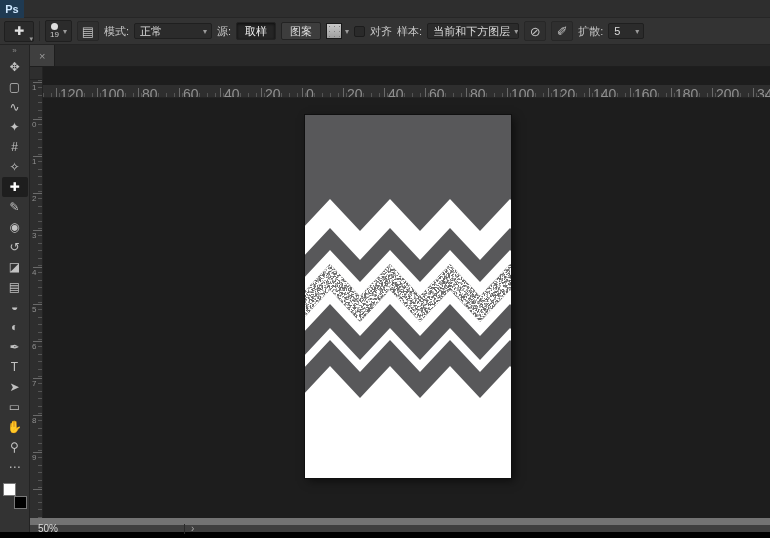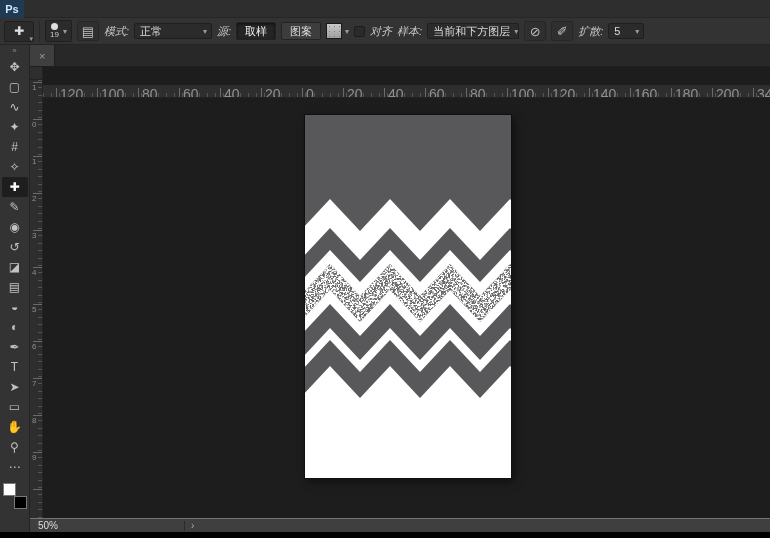--- a/index.html
+++ b/index.html
@@ -13,21 +13,21 @@
   .menubar { position:absolute; left:0; top:0; right:0; height:18px; background:#2e2e2e;
              border-bottom:1px solid #262626; display:flex; align-items:center; z-index:6; }
   .ps-logo { width:24px; height:18px; background:#1f3a52; color:#cfe8ff; font-weight:bold;
              font-size:11px; display:flex; align-items:center; justify-content:center; }
   .menu-items { display:flex; height:100%; }
   .menu-item { padding:0 8px; line-height:17px; font-size:11px; color:#d6d6d6; white-space:nowrap; }
   
   .optionsbar { position:absolute; left:0; top:18px; right:0; height:27px; background:#333333;
                 border-bottom:1px solid #242424; display:flex; align-items:center; gap:5px;
                 padding:0 4px; font-size:11px; z-index:5; white-space:nowrap; }
-  .opt-label { color:#c8c8c8;font-style:italic; }
+  .opt-label { color:#c8c8c8; }
   .opt-sep { width:1px; height:20px; background:#272727; }
   .opt-tool-preset { position:relative; width:30px; height:21px; background:#2b2b2b;
                      border:1px solid #1f1f1f; border-radius:2px; display:flex;
                      align-items:center; justify-content:center; }
   .opt-tool-preset .glyph { color:#e0e0e0; font-size:12px; line-height:1; }
   .mini-arrow { position:absolute; right:0; bottom:-2px; font-size:7px; color:#999; }
   .opt-brush { height:22px; background:#2b2b2b; border:1px solid #1f1f1f; border-radius:2px;
                display:flex; align-items:center; padding:0 4px; gap:4px; }
   .opt-brush .stack { display:flex; flex-direction:column; align-items:center; line-height:1; gap:1px; }
   .opt-brush .dot { width:7px; height:7px; border-radius:50%; background:#dddddd; }
@@ -92,21 +92,21 @@
              background-repeat: no-repeat, no-repeat;
              border-right:1px solid #232323; z-index:3; }
   .ruler-v span { position:absolute; left:2px; }
   
   .canvas { position:absolute; left:43px; top:80px; right:0; bottom:20px; background:#1d1d1d; overflow:hidden; }
   .doc { position:absolute; left:262px; top:35px; width:206px; height:363px; background:#ffffff;
          box-shadow:0 0 0 1px #101010, 3px 3px 9px rgba(0,0,0,.55); }
   .doc svg { position:absolute; left:0; top:0; width:100%; height:100%; display:block; }
   
   .statusbar { position:absolute; left:30px; right:0; bottom:6px; height:14px; background:#3f3f3f;
-               border-top:1px solid #737373; display:flex; align-items:center; font-size:10px;
+               border-top:7px solid #737373; display:flex; align-items:center; font-size:10px;
                color:#dddddd; z-index:4; }
   .zoom { padding:0 8px; }
   .status-divider { width:1px; height:10px; background:#2a2a2a; margin-left:118px; }
   .status-chevron { padding:0 6px; color:#aaaaaa; }
   .bottom-strip { position:absolute; left:0; right:0; bottom:0; height:6px; background:#000000; }
 </style>
 </head>
 <body>
 
 <div class="app">

